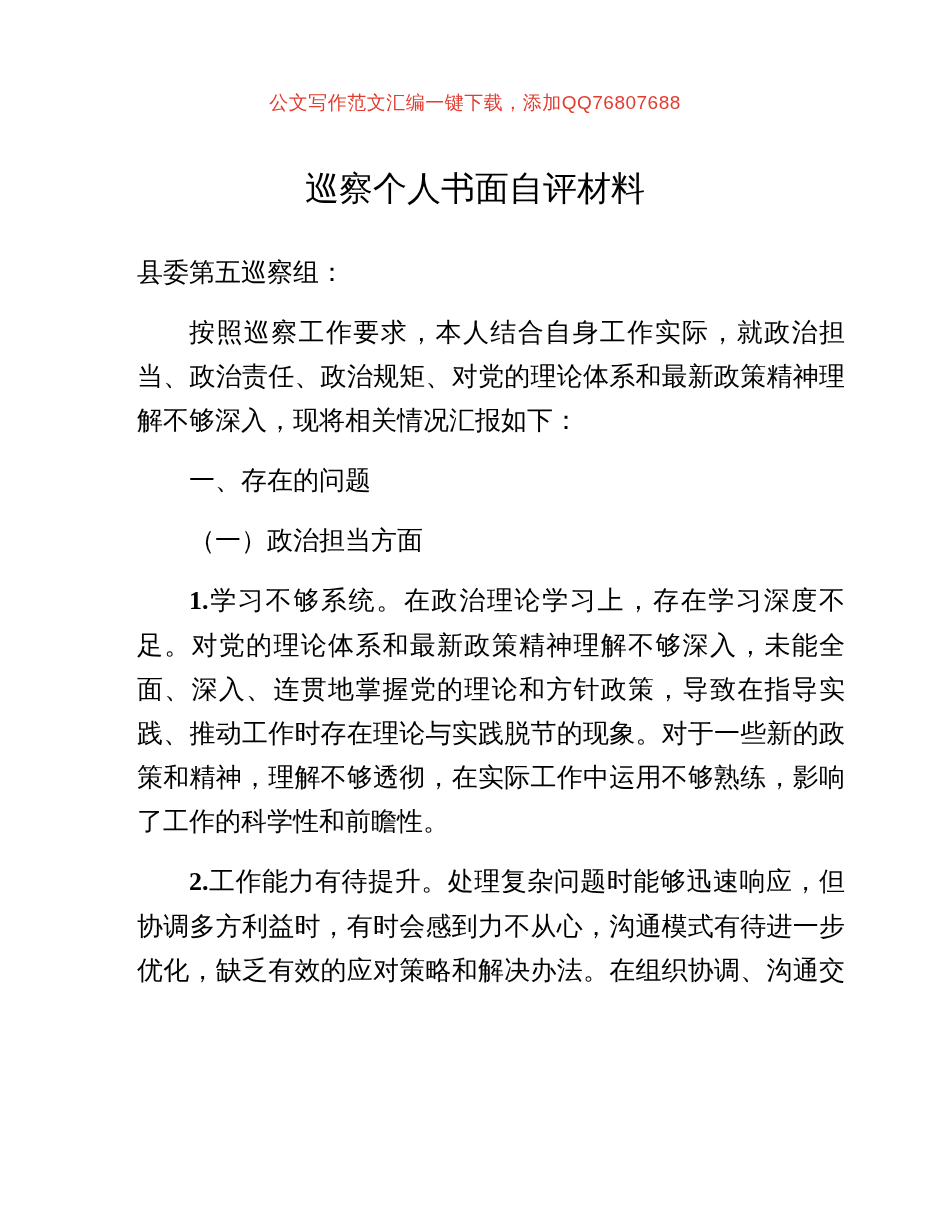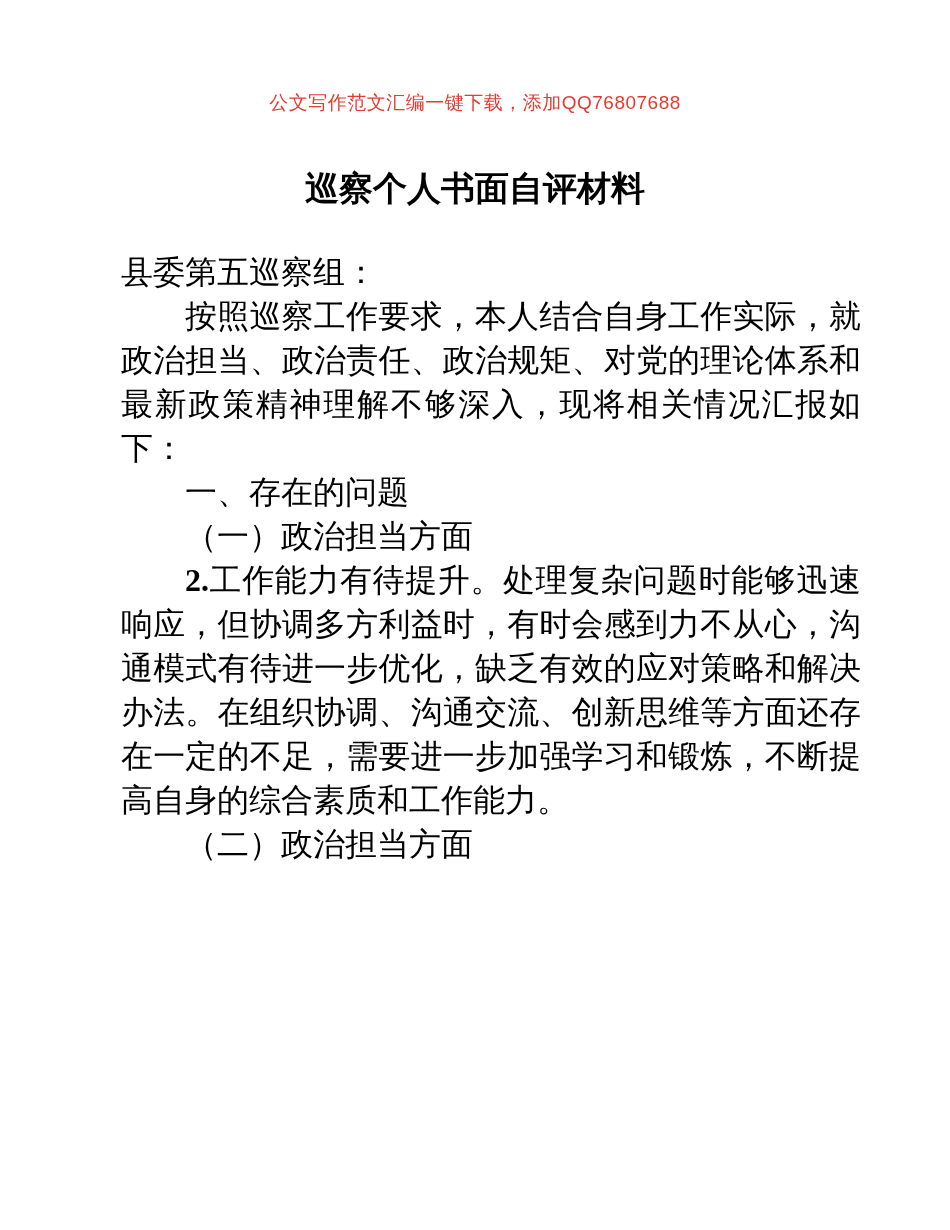--- a/index.html
+++ b/index.html
@@ -23,29 +23,29 @@
     font-size: 19px;
     line-height: 26px;
     color: #e23b30;
     letter-spacing: 0.5px;
   }
   .doc-title {
     margin: 50px 0 0 0;
     text-align: center;
     font-size: 34px;
     line-height: 44px;
-    font-weight: bold;
+    font-weight: normal;
     color: #000000;
   }
   .doc-body {
     margin: 40px 89px 0 121px; 
   }
   .doc-body p {
-    margin: 0;
-    font-size: 32px;
+    margin: 16px;
+    font-size: 26px;
     line-height: 44px;
     text-align: justify;
     text-align-last: left;
     word-break: break-all;
   }
   .indent {
     text-indent: 2em;
   }
   .bold {
     font-weight: normal;
@@ -69,19 +69,20 @@
   <div class="doc-body">
 
     <p>县委第五巡察组：</p>
 
     <p class="indent">按照巡察工作要求，本人结合自身工作实际，就政治担当、政治责任、政治规矩、对党的理论体系和最新政策精神理解不够深入，现将相关情况汇报如下：</p>
 
     <p class="indent">一、存在的问题</p>
 
     <p class="indent bold">（一）政治担当方面</p>
 
+    <p class="indent"><span class="item-num">1.</span><span class="bold">学习不够系统。</span><span>在政治理论学习上，存在学习深度不足。对党的理论体系和最新政策精神理解不够深入，未能全面、深入、连贯地掌握党的理论和方针政策，导致在指导实践、推动工作时存在理论与实践脱节的现象。对于一些新的政策和精神，理解不够透彻，在实际工作中运用不够熟练，影响了工作的科学性和前瞻性。</span></p>
 
     <p class="indent"><span class="item-num">2.</span><span class="bold">工作能力有待提升。</span><span>处理复杂问题时能够迅速响应，但协调多方利益时，有时会感到力不从心，沟通模式有待进一步优化，缺乏有效的应对策略和解决办法。在组织协调、沟通交流、创新思维等方面还存在一定的不足，需要进一步加强学习和锻炼，不断提高自身的综合素质和工作能力。</span></p>
 
     <p class="indent bold">（二）政治担当方面</p>
 
   </div>
 </div>
 
 </body></html>

